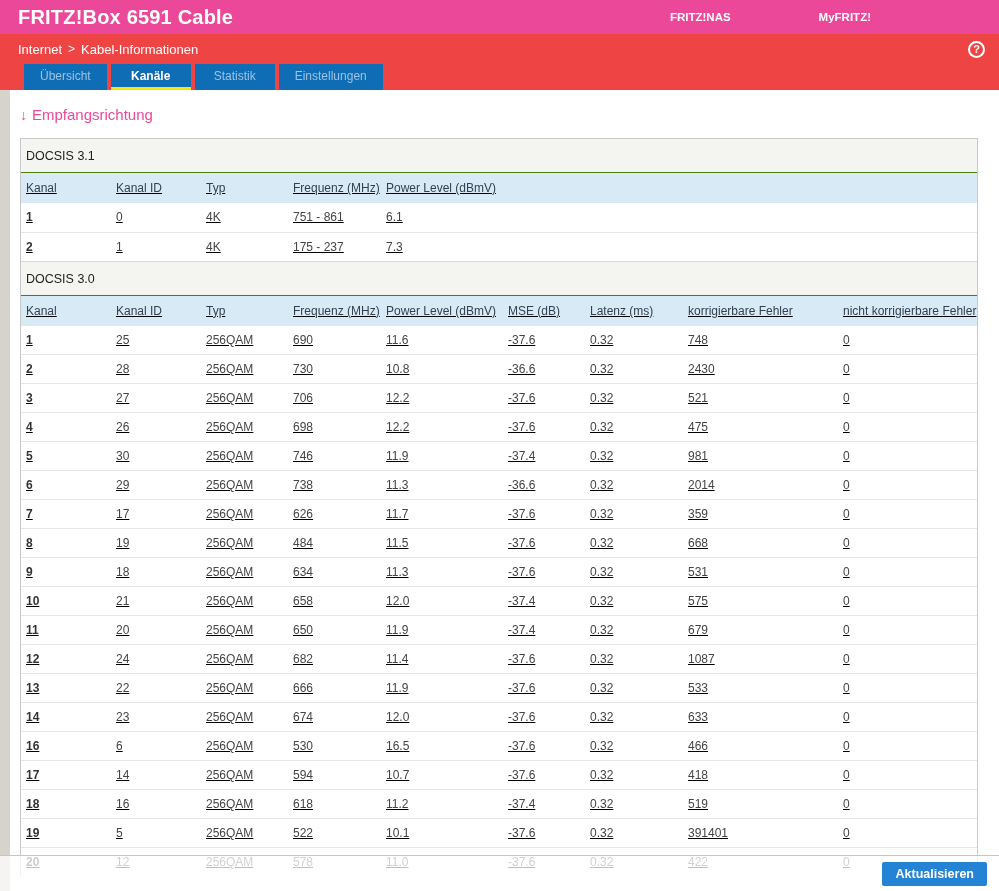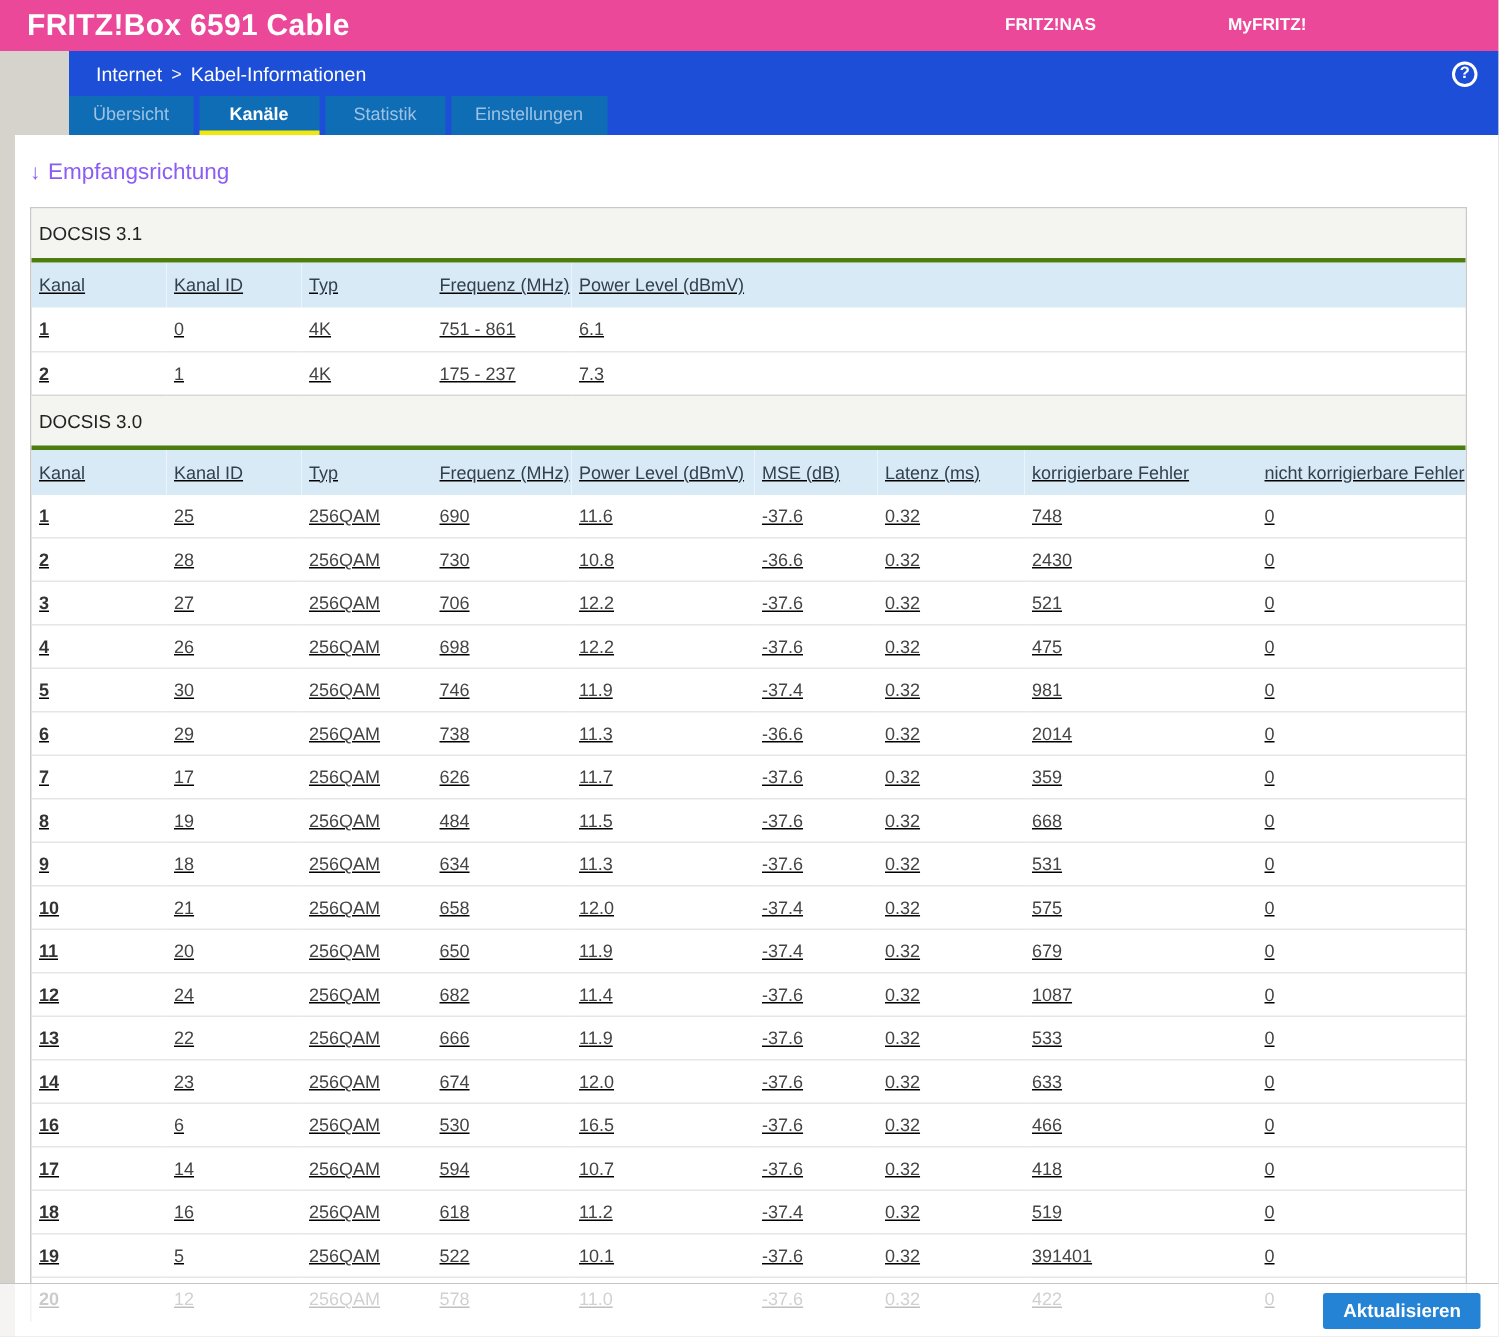--- a/index.html
+++ b/index.html
@@ -14,51 +14,51 @@
     display: flex; align-items: center; padding: 0 18px;
   }
   .topbar .title { font-size: 20px; font-weight: 700; letter-spacing: 0.2px; }
   .topbar .spacer { flex: 1; }
   .topbar .toplink {
     font-size: 11.5px; font-weight: 700; color: #fff; cursor: pointer;
     margin-left: 0; margin-right: 88px; text-decoration: none;
   }
   .topbar .toplink:last-child { margin-right: 110px; }
   
-  .bluebar { background: #1d4ed8; margin-left: 46px; }
+  .bluebar { background: #ef4444; }
   .crumbrow {
     height: 30px; display: flex; align-items: center; padding: 0 12px 0 18px;
     color: #fff; font-size: 13px;
   }
   .crumbrow .sep { margin: 0 6px; font-size: 12px; opacity: 0.95; }
   .crumbrow .spacer { flex: 1; }
   .help-icon {
     width: 17px; height: 17px; border: 2px solid #fff; border-radius: 50%;
     color: #fff; font-size: 11px; font-weight: 700; line-height: 13px;
     text-align: center; cursor: pointer; margin-right: 2px;
   }
-  .tabrow { height: 26px; display: flex; align-items: flex-start; padding-left: 0; }
+  .tabrow { height: 26px; display: flex; align-items: flex-start; padding-left: 24px; }
   .tab {
     background: #0e6db5; color: #9dc2e2; font-size: 12px;
     padding: 5px 16px 4px 16px; margin-right: 4px; cursor: pointer;
     border-bottom: 3px solid transparent; min-width: 80px; text-align: center;
   }
   .tab.active { color: #fff; font-weight: 700; border-bottom: 3px solid #f2e70a; }
   
   .page { margin-left: 10px; background: #fff; height: 801px; overflow: hidden; }
   .content { padding: 14px 0 0 10px; width: 969px; }
   .section-link {
-    color: #8b5cf6; font-size: 15px; margin: 2px 0 15px 0;
+    color: #ec4899; font-size: 15px; margin: 2px 0 15px 0;
     display: inline-block; cursor: pointer;
   }
   .section-link .arrow { margin-right: 5px; font-size: 14px; }
   
   .tablebox { width: 958px; border: 1px solid #c9c9c9; border-bottom: none; }
   .group-title {
-    background: #f4f4f1; border-bottom: 3px solid #4d7c0f;
+    background: #f4f4f1; border-bottom: 1px solid #4d7c0f;
     padding: 10px 5px 9px 5px; font-size: 12.5px; color: #222;
   }
   table { width: 100%; border-collapse: collapse; table-layout: fixed; text-decoration: underline; }
   thead tr { background: #d9eaf7; }
   th {
     text-align: left; font-size: 12px; font-weight: 400; color: #33414e;
     padding: 8px 5px; height: 30px; vertical-align: middle;
     white-space: nowrap; overflow: hidden;
   }
   td {

